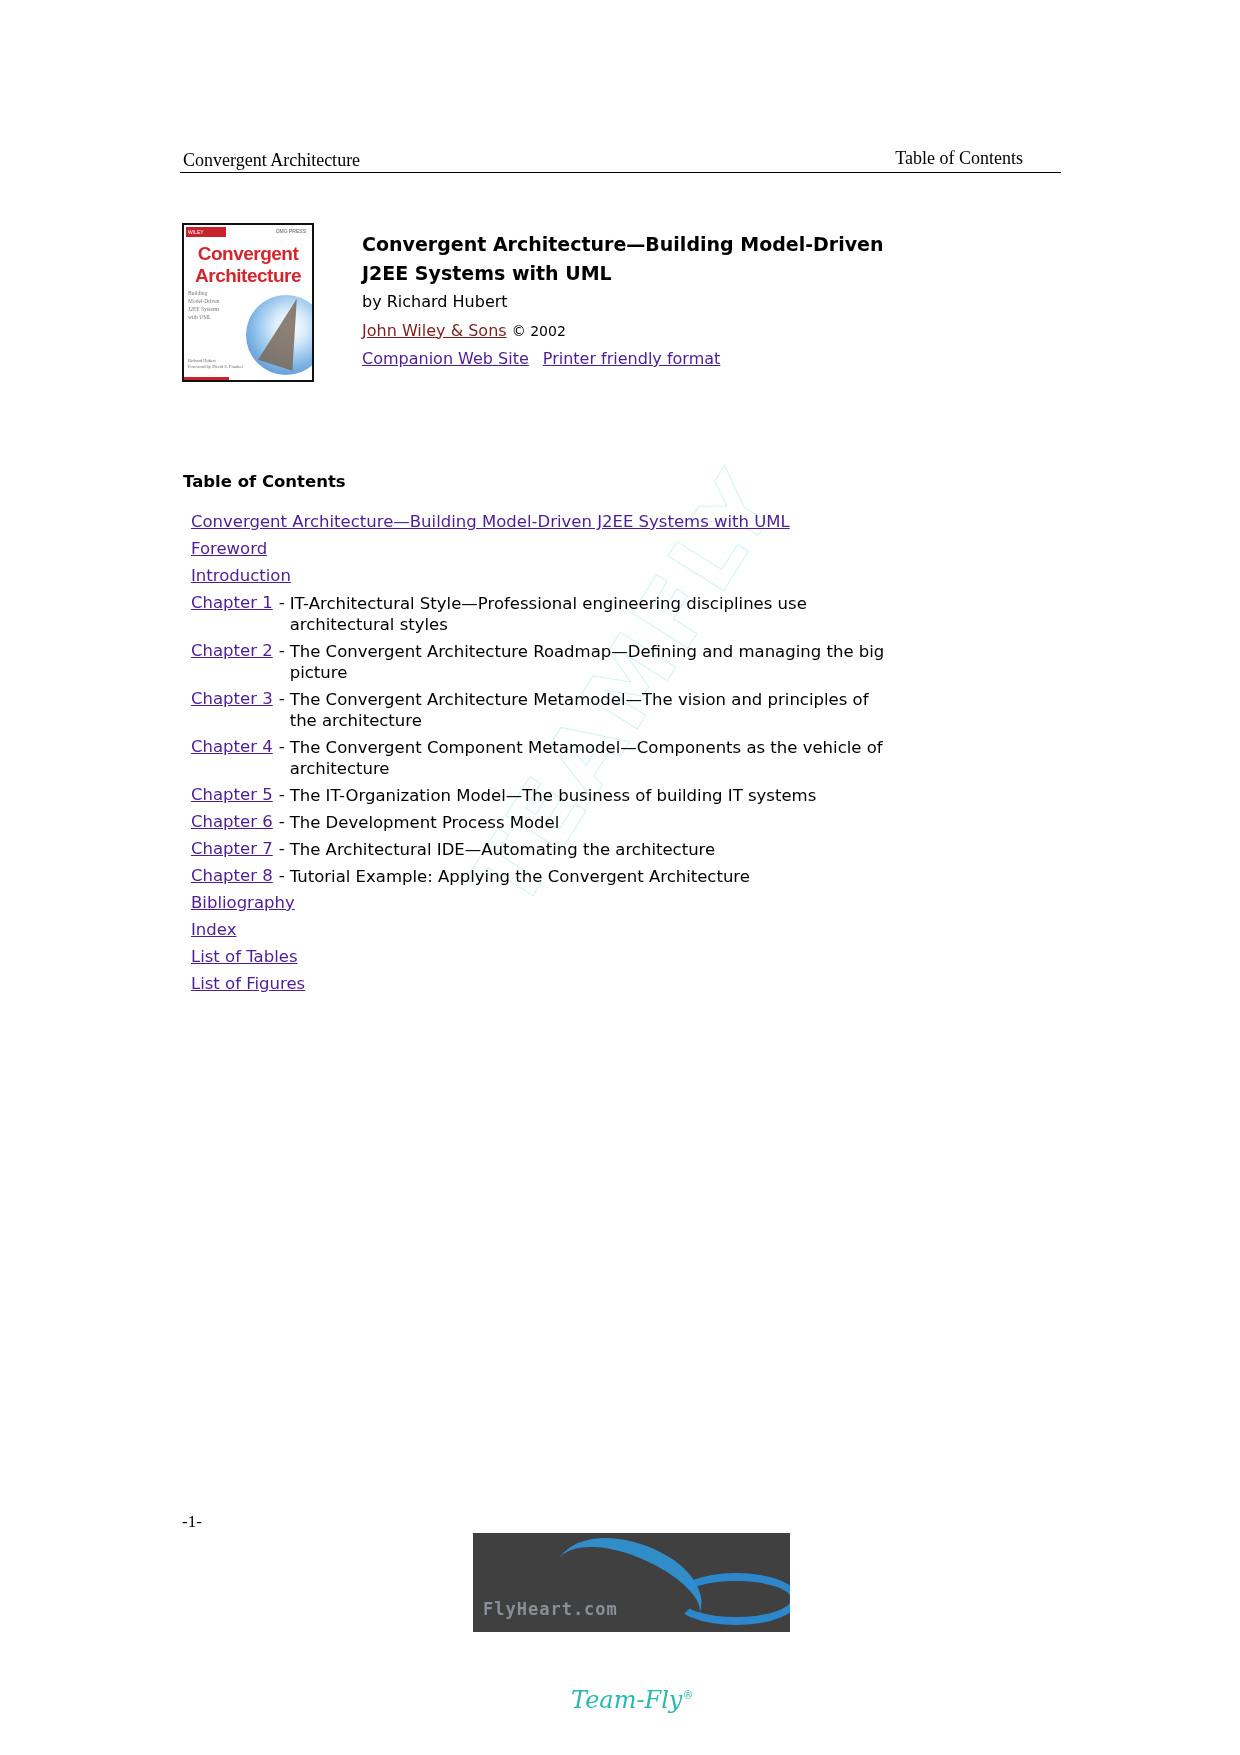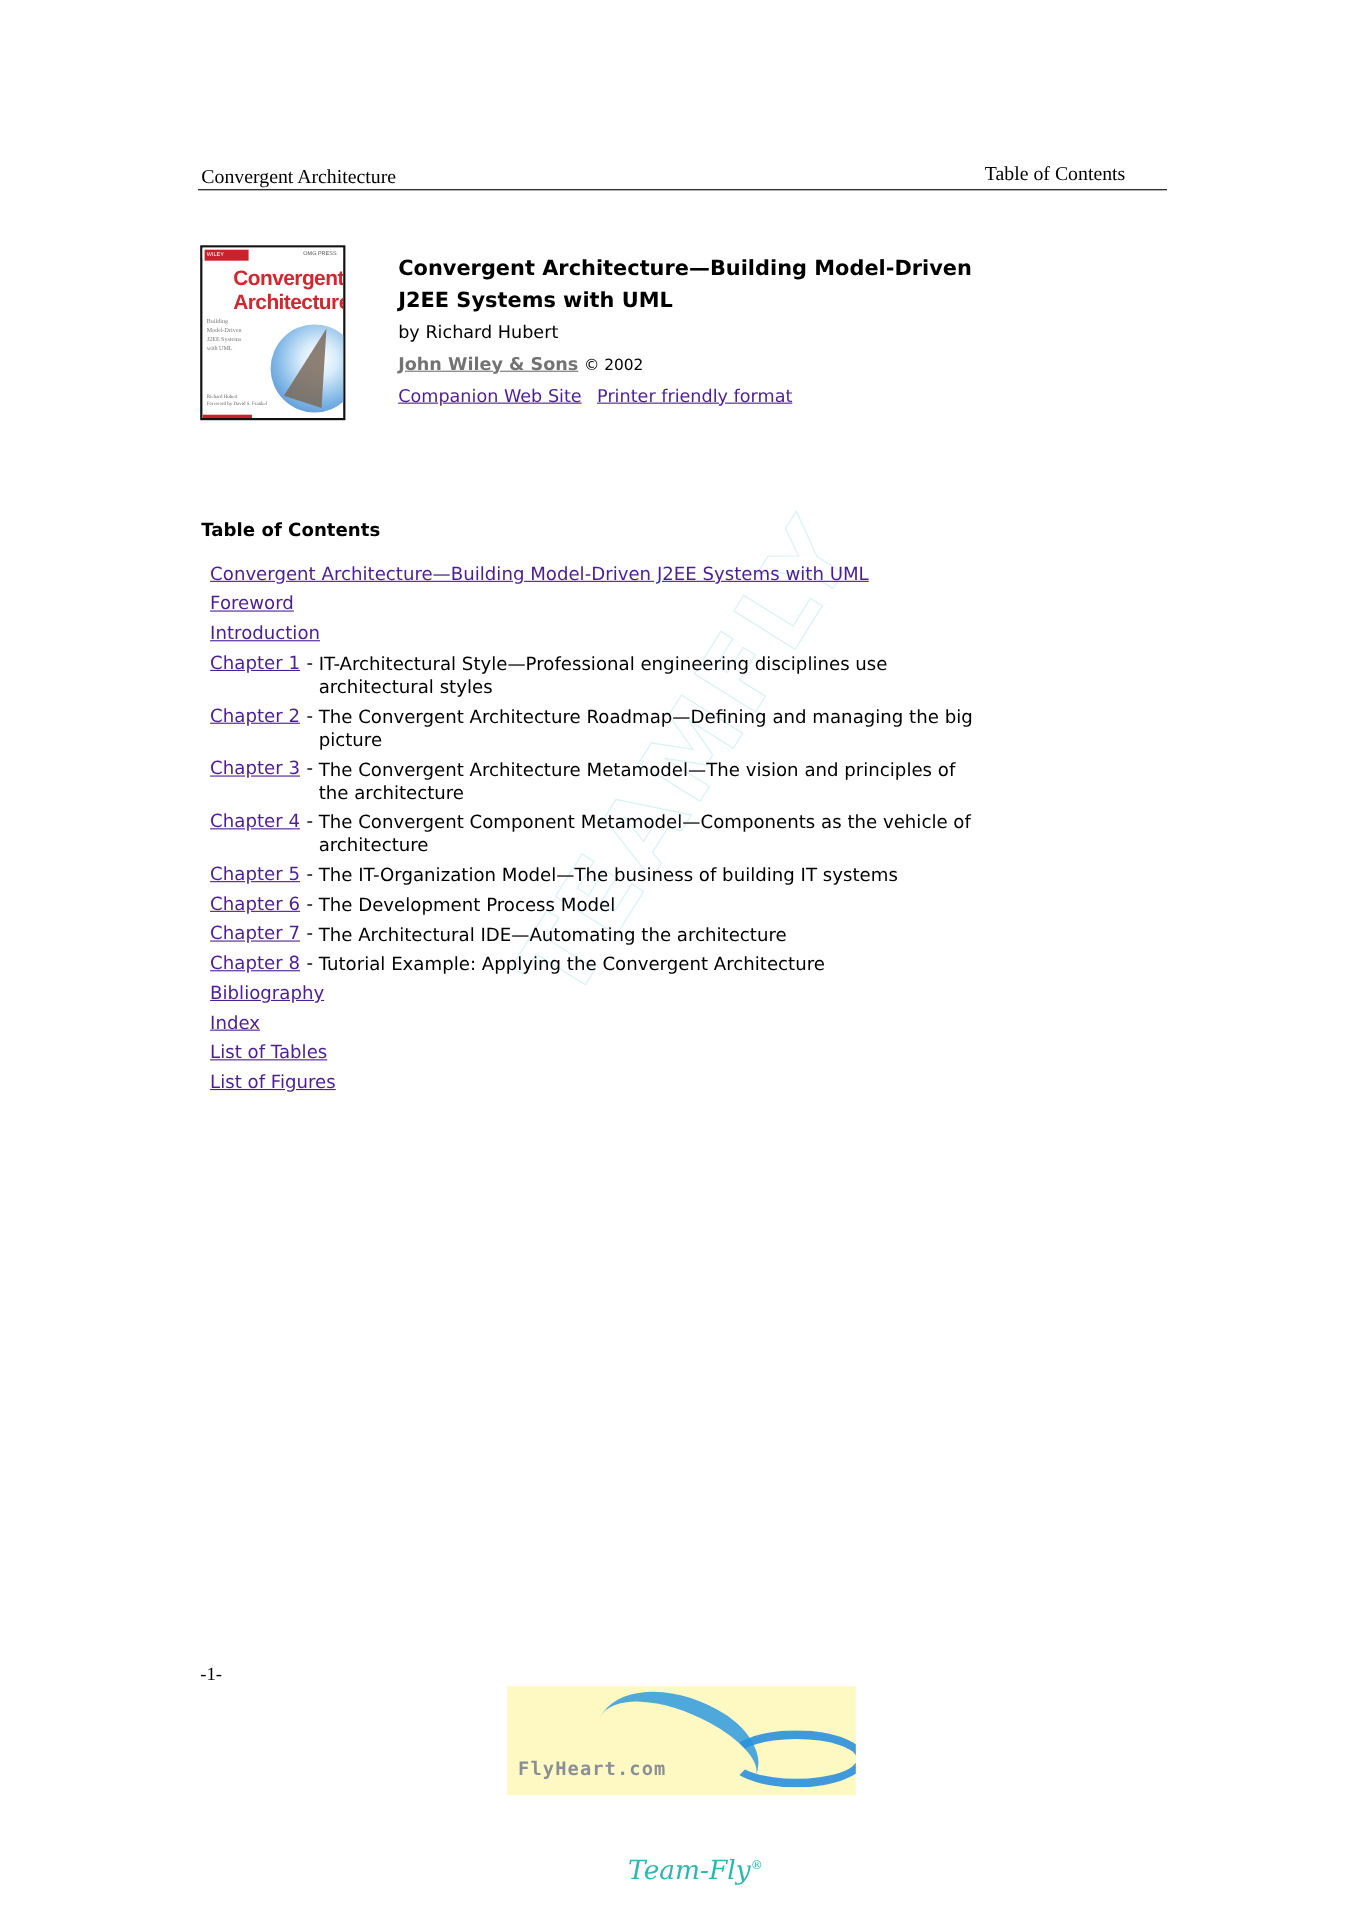--- a/index.html
+++ b/index.html
@@ -8,51 +8,51 @@
   
   .run-head { position: absolute; left: 180px; top: 146px; width: 881px; height: 26px; border-bottom: 1.5px solid #000; font-family: "Liberation Serif", serif; font-size: 18px; }
   .run-head .left { position: absolute; left: 3px; top: 4px; }
   .run-head .right { position: absolute; right: 38px; top: 2px; }
 
   
   .cover { position: absolute; left: 182px; top: 223px; width: 128px; height: 155px; border: 2px solid #111; background: #fff; overflow: hidden; }
   .cover .topbar { position: absolute; left: 0; top: 0; width: 100%; height: 10px; background: #fff; }
   .cover .wiley { position: absolute; left: 2px; top: 2px; width: 38px; height: 10px; background: #c8232c; color: #fff; font-size: 5px; line-height: 10px; padding-left: 2px; font-family: "Liberation Sans", sans-serif; }
   .cover .omg { position: absolute; right: 6px; top: 3px; font-size: 5px; color: #555; font-family: "Liberation Sans", sans-serif; }
-  .cover .ctitle { position: absolute; left: 0; width: 100%; text-align: left; color: #d3262e; font-weight: bold; font-family: "Liberation Sans", sans-serif; font-size: 19px; letter-spacing: -0.5px; line-height: 22px; top: 18px; margin-left: 28px; }
+  .cover .ctitle { position: absolute; left: 0; width: 100%; text-align: center; color: #d3262e; font-weight: bold; font-family: "Liberation Sans", sans-serif; font-size: 19px; letter-spacing: -0.5px; line-height: 22px; top: 18px; }
   .cover .csub { position: absolute; left: 4px; top: 64px; font-size: 5.5px; line-height: 8px; color: #777; font-family: "Liberation Serif", serif; }
   .cover .globe { position: absolute; right: -14px; top: 70px; width: 80px; height: 80px; border-radius: 50%; background: radial-gradient(circle at 55% 40%, #ffffff 0%, #d8ecfb 25%, #7fb6e6 60%, #3f7cc4 100%); }
   .cover .tower { position: absolute; right: 8px; top: 72px; width: 0; height: 0; border-left: 18px solid transparent; border-right: 18px solid transparent; border-bottom: 70px solid #7a6a5a; transform: rotate(18deg); opacity: 0.85; }
   .cover .cauthor { position: absolute; left: 4px; bottom: 10px; font-size: 4.5px; color: #666; font-family: "Liberation Serif", serif; line-height: 6px; }
   .cover .bottombar { position: absolute; left: 0; bottom: 0; width: 45px; height: 3px; background: #c8232c; }
 
   
   .title-block { position: absolute; left: 362px; top: 230px; width: 700px; }
   .book-title { font-weight: bold; font-size: 19px; line-height: 29px; margin: 0; }
   .meta { font-size: 16px; line-height: 28.5px; }
   a.lnk { color: #4c1d95; text-decoration: underline; }
-  a.lnk.dark { color: #737373; font-weight: bold; }
+  a.lnk.dark { color: #7f1d1d; }
   .copyright { font-size: 14px; }
   .gap { display: inline-block; width: 14px; }
 
   
   .toc-head { position: absolute; left: 183px; top: 472px; font-weight: bold; font-size: 16.5px; }
   .toc { position: absolute; left: 191px; top: 512px; width: 720px; font-size: 16.5px; }
   .toc-row { display: flex; min-height: 27px; }
   .toc-row.two { min-height: 48px; }
   .toc-row .sep { margin: 0 5px 0 6px; }
   .toc-row .desc { line-height: 21px; }
   .toc-row.two .desc { width: 600px; }
 
   
   .watermark { position: absolute; left: 450px; top: 870px; font-family: "DejaVu Sans", sans-serif; font-size: 90px; font-weight: bold; color: transparent; -webkit-text-stroke: 1px #d6f2f6; transform: rotate(-58deg); transform-origin: left top; letter-spacing: 6px; pointer-events: none; }
 
   
   .page-num { position: absolute; left: 182px; top: 1512px; font-family: "Liberation Serif", serif; font-size: 17px; }
-  .flyheart { position: absolute; left: 461px; top: 1533px; width: 317px; height: 99px; background: #fef9c3; overflow: hidden; }
+  .flyheart { position: absolute; left: 473px; top: 1533px; width: 317px; height: 99px; background: #404040; overflow: hidden; }
   .flyheart .swoosh { position: absolute; left: 80px; top: 8px; width: 150px; height: 80px; border-top: 14px solid #2f9be0; border-radius: 60% 40% 0 0; transform: rotate(28deg); opacity: 0.85; }
   .flyheart .loop { position: absolute; left: 200px; top: 40px; width: 110px; height: 36px; border: 8px solid #2c8fdc; border-radius: 50%; border-left-color: transparent; opacity: 0.9; }
   .flyheart .brand { position: absolute; left: 10px; top: 66px; font-family: "DejaVu Sans Mono", monospace; font-weight: bold; font-size: 17px; color: #8a8f96; letter-spacing: 1px; }
   .teamfly { position: absolute; left: 571px; top: 1686px; font-family: "DejaVu Serif", serif; font-style: italic; font-size: 24px; color: #2bb8b0; }
   .teamfly sup { font-size: 11px; font-style: normal; color: #2bb8b0; }
 </style>
 </head>
 <body>
 
 <div class="run-head">

